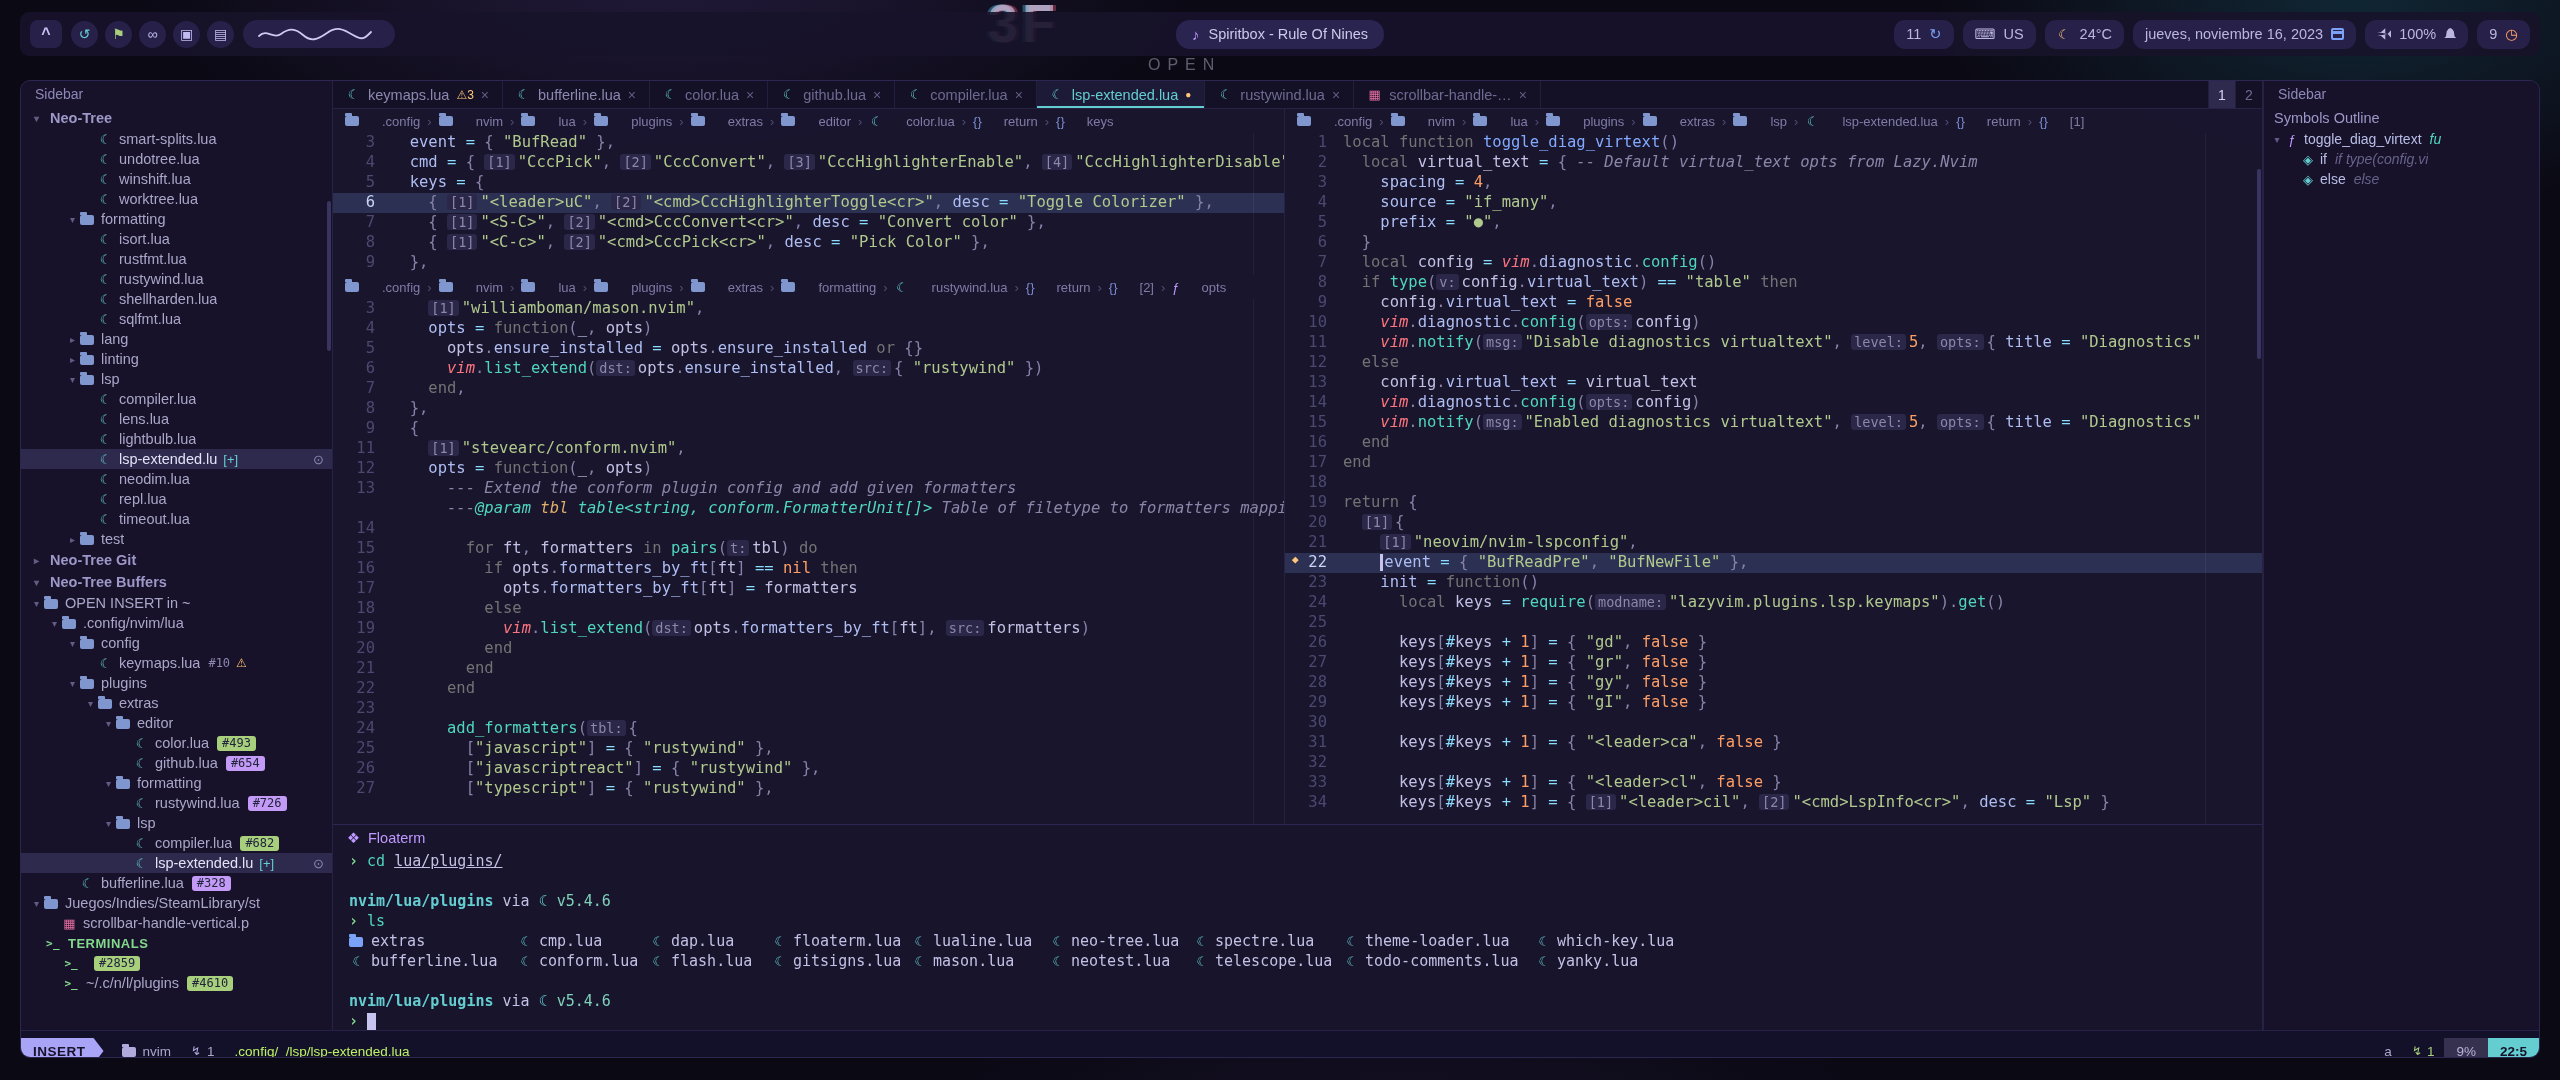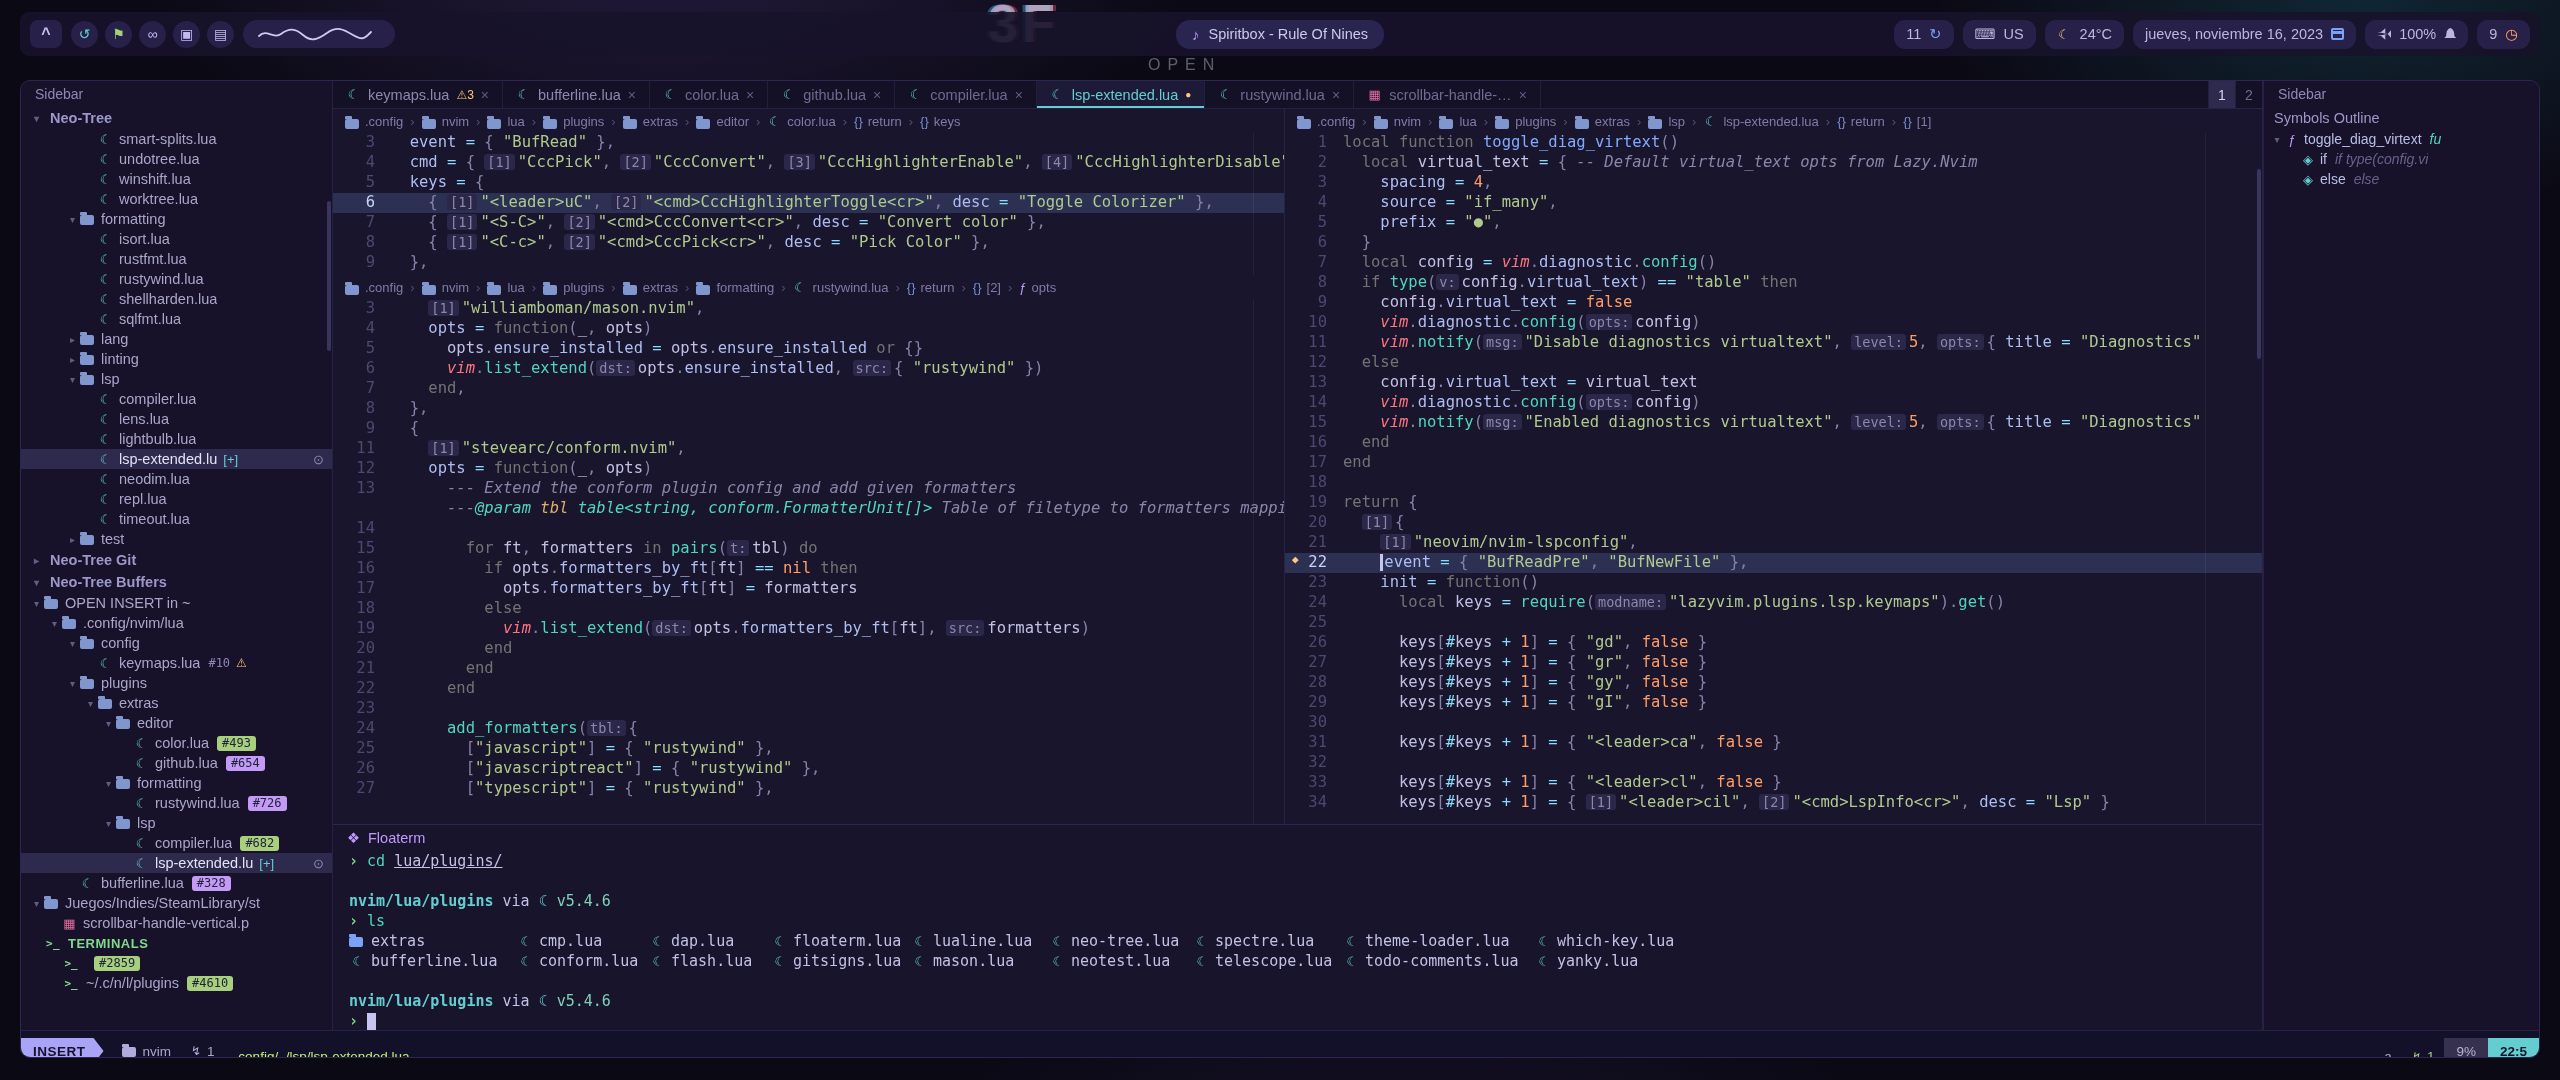--- a/index.html
+++ b/index.html
@@ -84,21 +84,21 @@
   .tmod{ color:#ffc777; font-size:10px;}
   .tclose{ color:#615c85; font-size:14px;}
   #tabpages{ margin-left:auto; display:flex; align-items:stretch;}
   .tp{ width:27px; text-align:center; color:#6e6a92; font-size:14px; line-height:28px; border-left:1px solid #221e3e;}
   .tp.active{ background:#2e2a4e; color:#d6d3ef;}
 
   #editors{ flex:1; display:flex; min-height:0;}
   #col-mid{ width:952px; flex:none; border-right:1px solid #262145; display:flex; flex-direction:column; min-width:0;}
   #col-right{ flex:1; display:flex; flex-direction:column; min-width:0; position:relative;}
   .crumbs{ height:24px; display:flex; align-items:center; gap:7px; padding:0 12px; font-size:13px; color:#807ba6; flex:none; white-space:nowrap; overflow:hidden;}
-  .crumb{ display:flex; align-items:flex-end; gap:5px;}
+  .crumb{ display:flex; align-items:flex-start; gap:22px;}
   .csep{ color:#524d74;}
   .code{ position:relative; overflow:hidden; flex:none;}
   .code::after{ content:""; position:absolute; top:0; bottom:0; left:920px; width:1px; background:rgba(205,205,255,.07);}
   #code1{ height:142px;}
   #code2{ flex:1;}
   #code3{ flex:1;}
   .cline{ display:flex; height:20px; line-height:20px; font:15.5px "DejaVu Sans Mono",monospace;}
   .cline.hl{ background:#2c3154;}
   .gut{ flex:none; width:58px; text-align:right; padding-right:16px; color:#4c4870; position:relative;}
   .cline.hl .gut{ color:#c8d3f5;}
@@ -141,21 +141,21 @@
   .outline-title{ height:22px; line-height:22px; padding:0 10px; color:#9d98c8; font-size:14.5px;}
   .orow{ display:flex; align-items:center; height:20px; font-size:14px; padding-right:6px; white-space:nowrap; overflow:hidden;}
   .oarrow{ width:14px; color:#615c85; font-size:10px; text-align:center; flex:none;}
   .oicon{ width:16px; text-align:center; font-size:13px; flex:none;}
   .oname{ color:#b8bee8; margin-left:4px;}
   .ohint{ color:#66628a; font-style:italic; margin-left:8px; overflow:hidden;}
   .ohint.cy{ color:#4fd6be;}
 
   
   #statusbar{ grid-column:1 / 4; background:#13102a; border-top:1px solid #262145; display:flex; justify-content:space-between; align-items:center; font-size:13.5px; overflow:hidden;}
-  #st-left,#st-right{ display:flex; align-items:flex-end; height:100%;margin-top:14px;}
+  #st-left,#st-right{ display:flex; align-items:center; height:100%;margin-top:14px;}
   .st-mode{ background:#a9a4f5; color:#15122a; font-weight:bold; padding:0 18px 0 12px; height:100%; display:flex; align-items:center;
     clip-path:polygon(0 0, calc(100% - 10px) 0, 100% 50%, calc(100% - 10px) 100%, 0 100%); margin-right:8px; letter-spacing:.5px;}
   .st-seg{ display:flex; align-items:center; gap:6px; color:#a9a6c9; padding:0 10px; height:100%;}
   .st-path{ color:#bef264; padding:0 10px;}
   .st-plain{ color:#a9a6c9; padding:0 10px;}
   .st-green{ color:#a7cf7c; display:flex; gap:5px; padding:0 10px;}
   .st-block{ background:#35314f; color:#b8b3d8; padding:0 12px; height:100%; display:flex; align-items:center;}
   .st-accent{ background:#63cdcf; color:#15122a; font-weight:bold; padding:0 12px; height:100%; display:flex; align-items:center;}
 </style>
 </head>

